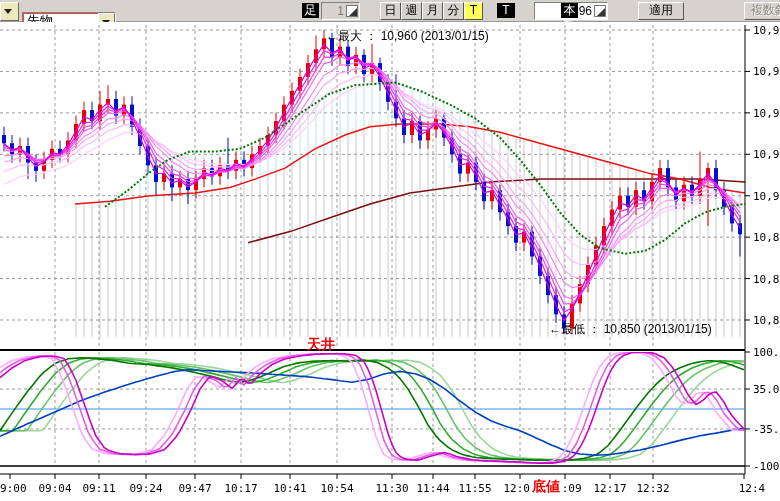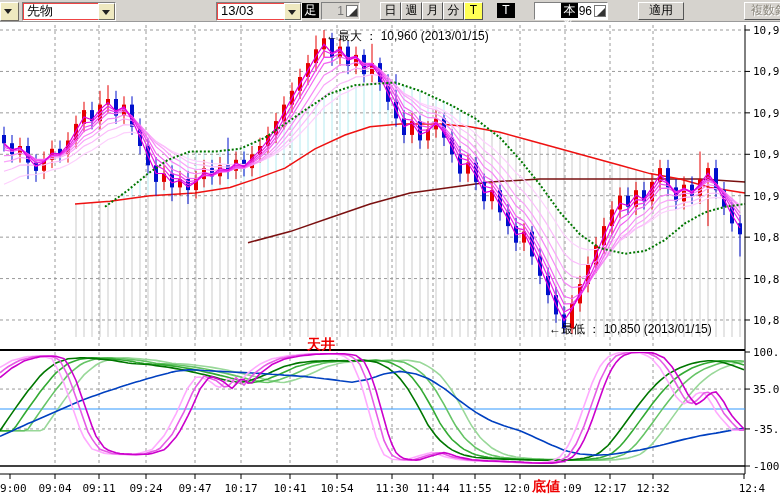--- a/index.html
+++ b/index.html
@@ -4,21 +4,21 @@
 <style>
   html,body{margin:0;padding:0;}
   #app{position:relative;width:780px;height:501px;overflow:hidden;background:#ffffff;
        font-family:"Liberation Sans","DejaVu Sans",sans-serif;}
   .toolbar{position:absolute;top:0;left:0;width:780px;height:21px;background:#d6d3ce;
            border-bottom:1px solid #9a9a9a;}
   .drop-btn{position:absolute;top:2px;width:17px;height:17px;background:#efe9c0;
             border:1px solid;border-color:#ffffff #6f6b63 #6f6b63 #ffffff;}
   .tri{position:absolute;left:3px;top:6px;width:0;height:0;border-left:4px solid transparent;
        border-right:4px solid transparent;border-top:5px solid #222;}
-  .combo{position:absolute;top:2px;height:17px;background:#ef4444;border:1px solid;
+  .combo{position:absolute;top:12px;height:17px;background:#ef4444;border:1px solid;
          border-color:#808080 #ffffff #ffffff #808080;}
   .cfield{position:absolute;left:1px;top:1px;right:16px;bottom:1px;background:#fff;
           font-size:13px;line-height:14px;padding-left:3px;white-space:nowrap;overflow:hidden;}
   .cbtn{position:absolute;right:0;top:0;width:15px;height:15px;background:#efe9c0;
         border:1px solid;border-color:#ffffff #6f6b63 #6f6b63 #ffffff;}
   .blabel{position:absolute;top:3px;height:15px;background:#000;color:#fff;font-size:12px;
           line-height:15px;text-align:center;}
   .tbtn{position:absolute;top:2px;height:16px;background:#d6d3ce;border:1px solid;
         border-color:#ffffff #555555 #555555 #ffffff;font-size:12px;line-height:15px;
         text-align:center;cursor:default;white-space:nowrap;overflow:hidden;}
@@ -37,26 +37,20 @@
 </head>
 <body>
 
 <div id="app">
   <div class="toolbar">
     <div class="drop-btn" style="left:0;">
         <span class="tri"></span>
       </div>
     <div class="combo" style="left:22px;width:92px;">
       <div class="cfield">先物</div>
-      <div class="cbtn">
-          <span class="tri"></span>
-        </div>
-    </div>
-    <div class="combo" style="left:216px;width:84px;">
-      <div class="cfield">13/03</div>
       <div class="cbtn">
           <span class="tri"></span>
         </div>
     </div>
     <div class="blabel" style="left:302px;width:17px;">足</div>
     <div class="spinfield disabled" style="left:321px;width:37px;">
       <span class="val">1</span>
       <span class="spin"></span>
     </div>
     <div class="tbtn" style="left:380px;width:19px;">日</div>

